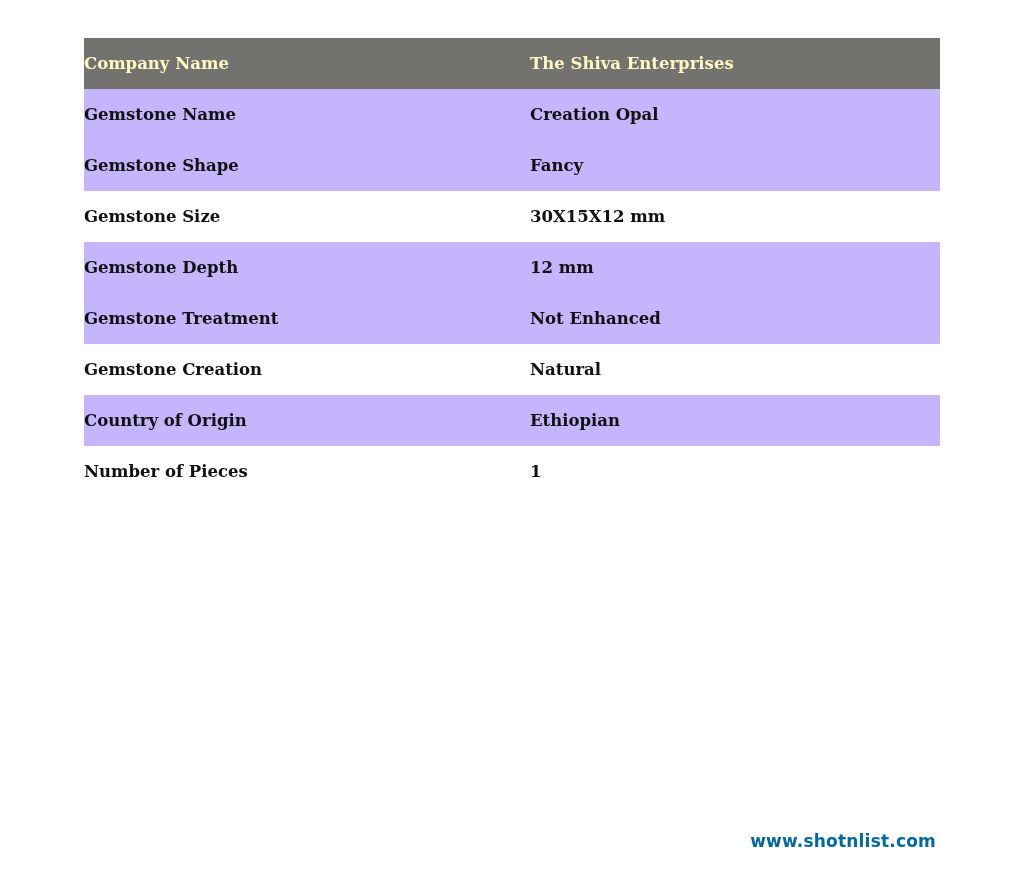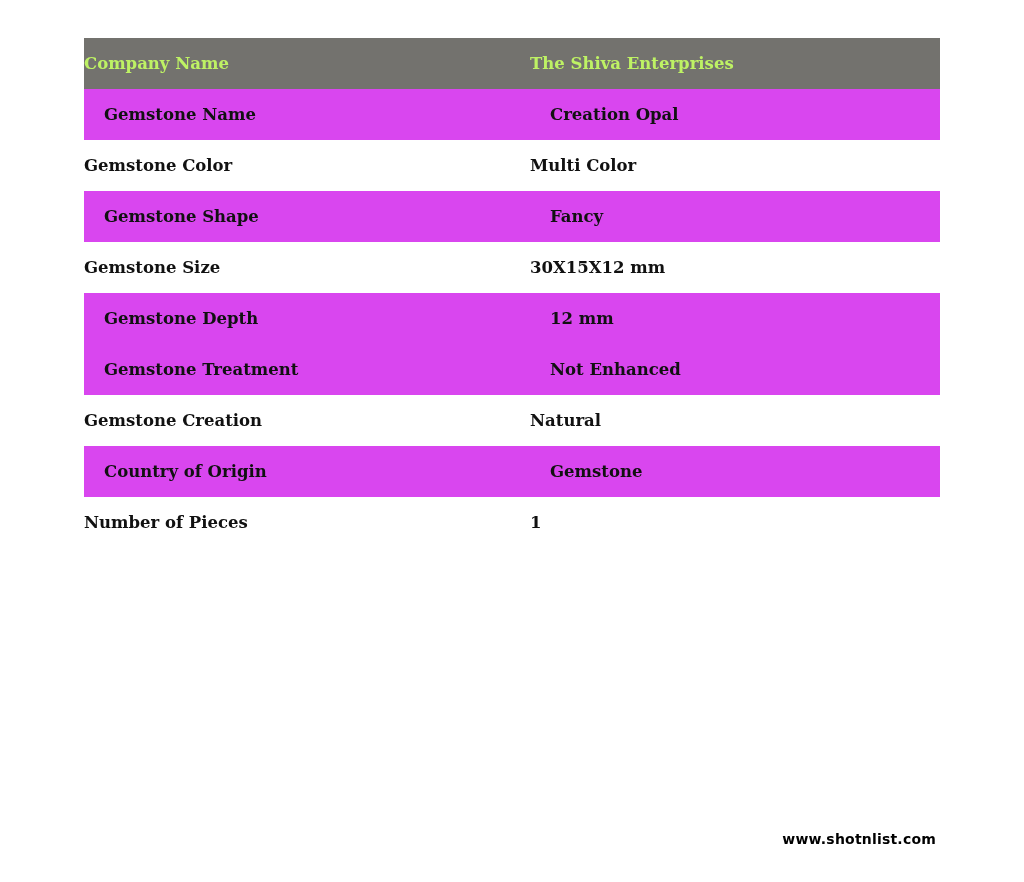--- a/index.html
+++ b/index.html
@@ -40,57 +40,52 @@
   td.col-label {
     width: 446px;
     padding-left: 21px;
   }
   td.col-value {
     width: 410px;
     padding-left: 18px;
   }
   tr.header-row td {
     background: #73726e;
-    color: #bef264;
+    color: #fef9c3;
   }
   tr.shade td {
-    background: #d946ef;
-    padding-left: 20px;
+    background: #c4b5fd;
   }
   tr.plain td {
     background: #ffffff;
   }
   .watermark {
     position: absolute;
     right: 88px;
     top: 831px;
     font-family: "DejaVu Sans", "Liberation Sans", sans-serif;
-    font-size: 14px;
+    font-size: 17px;
     font-weight: bold;
-    color: #000000;
+    color: #0369a1;
     letter-spacing: 0.2px;
   }
 </style>
 </head>
 <body>
 
 <div class="spec-wrap">
   <table class="spec-table">
     <tbody>
       <tr class="header-row">
         <td class="col-label">Company Name</td>
         <td class="col-value">The Shiva Enterprises</td>
       </tr>
       <tr class="shade">
         <td class="col-label">Gemstone Name</td>
         <td class="col-value">Creation Opal</td>
-      </tr>
-      <tr class="plain">
-        <td class="col-label">Gemstone Color</td>
-        <td class="col-value">Multi Color</td>
       </tr>
       <tr class="shade">
         <td class="col-label">Gemstone Shape</td>
         <td class="col-value">Fancy</td>
       </tr>
       <tr class="plain">
         <td class="col-label">Gemstone Size</td>
         <td class="col-value">30X15X12 mm</td>
       </tr>
       <tr class="shade">
@@ -100,21 +95,21 @@
       <tr class="shade">
         <td class="col-label">Gemstone Treatment</td>
         <td class="col-value">Not Enhanced</td>
       </tr>
       <tr class="plain">
         <td class="col-label">Gemstone Creation</td>
         <td class="col-value">Natural</td>
       </tr>
       <tr class="shade">
         <td class="col-label">Country of Origin</td>
-        <td class="col-value">Gemstone</td>
+        <td class="col-value">Ethiopian</td>
       </tr>
       <tr class="plain">
         <td class="col-label">Number of Pieces</td>
         <td class="col-value">1</td>
       </tr>
     </tbody>
   </table>
 </div>
 
 <div class="watermark">www.shotnlist.com</div>

